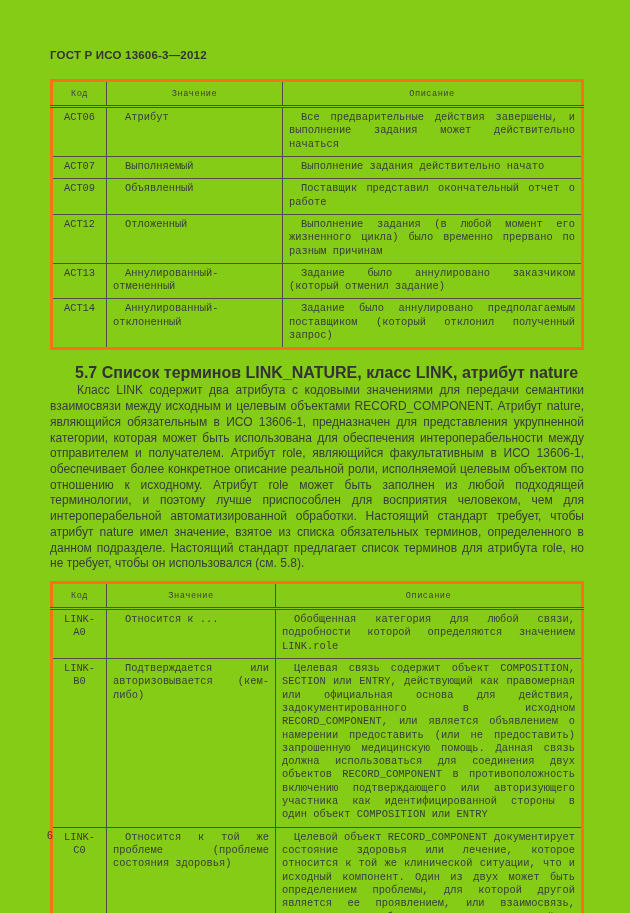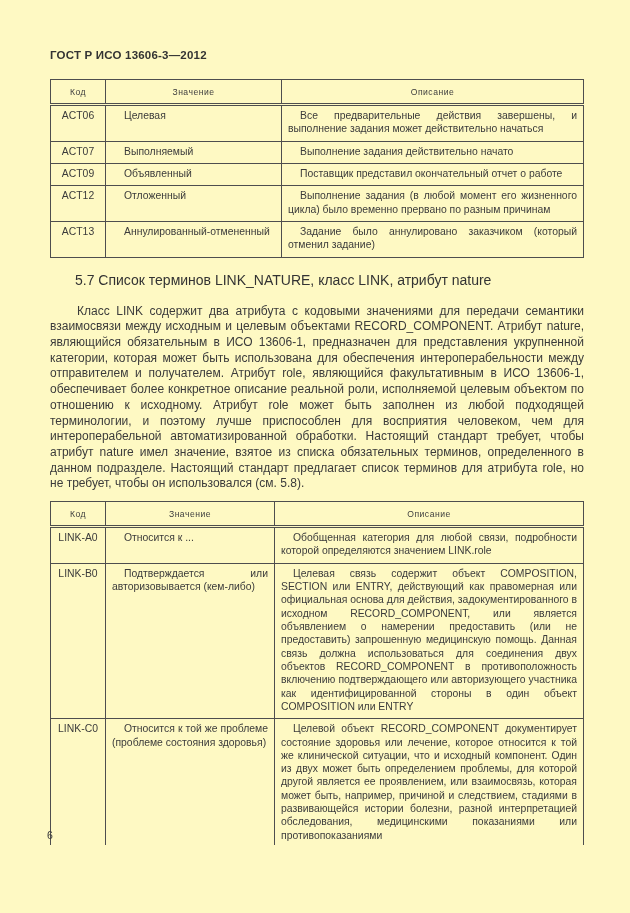--- a/index.html
+++ b/index.html
@@ -1,40 +1,41 @@
 <!DOCTYPE html>
 <html lang="ru"><head>
 <meta charset="utf-8">
 <style>
   html,body{margin:0;padding:0;background:#ffffff;}
   .page{
     position:relative;
     width:630px;height:913px;
-    background:#fef9c3;
+    background:#84cc16;
     overflow:hidden;
     font-family:"Liberation Sans","DejaVu Sans",sans-serif;
     color:#3b3b3b;
     box-sizing:border-box;
   }
   .content{
     position:absolute;left:50px;top:49px;width:534px;
   }
   .doc-header{
     font-weight:bold;
     font-size:11.5px;
     letter-spacing:0.2px;
     color:#333;
     margin:0 0 18px 0;
   }
   table.gost{
     width:100%;
     border-collapse:collapse;
     table-layout:fixed;
-    border:1px solid #f97316;
+    border:3px solid #f97316;
     font-size:10.4px;
+    font-family:Liberation Mono, monospace;
   }
   table.gost th{
     font-weight:normal;
     font-size:8.6px;
     letter-spacing:0.5px;
     color:#3f3f3f;
     text-align:center;
     padding:7px 4px 6px;
     border:1px solid #4e4e4e;
     border-bottom:3px double #4e4e4e;
@@ -49,24 +50,24 @@
   td.value,td.desc{
     text-align:justify;
     text-indent:12px;
     hyphens:auto;-webkit-hyphens:auto;
   }
   .t1 .c-code{width:55px;} .t1 .c-value{width:176px;}
   .t2 .c-code{width:55px;} .t2 .c-value{width:169px;}
   table.open{border-bottom:none;}
   table.open tbody tr:last-child td{border-bottom:none;padding-bottom:3px;}
   .section-heading{
-    font-weight:normal;
-    font-size:14px;
+    font-weight:bold;
+    font-size:16px;
     color:#333;
-    margin:14px 0 16px 0;
+    margin:14px 0 1px 0;
     padding-left:25px;
   }
   .paragraph{
     font-size:12px;
     line-height:1.31;
     text-align:justify;
     text-indent:27px;
     margin:0 0 9px 0;
     hyphens:auto;-webkit-hyphens:auto;
   }
@@ -94,21 +95,21 @@
       <thead>
         <tr>
           <th>Код</th>
           <th>Значение</th>
           <th>Описание</th>
         </tr>
       </thead>
       <tbody>
         <tr>
           <td class="code">ACT06</td>
-          <td class="value">Целевая</td>
+          <td class="value">Атрибут</td>
           <td class="desc">Все предварительные действия завершены, и выполнение задания может действительно начаться</td>
         </tr>
         <tr>
           <td class="code">ACT07</td>
           <td class="value">Выполняемый</td>
           <td class="desc">Выполнение задания действительно начато</td>
         </tr>
         <tr>
           <td class="code">ACT09</td>
           <td class="value">Объявленный</td>
@@ -116,20 +117,25 @@
         </tr>
         <tr>
           <td class="code">ACT12</td>
           <td class="value">Отложенный</td>
           <td class="desc">Выполнение задания (в любой момент его жизненного цикла) было временно прервано по разным причинам</td>
         </tr>
         <tr>
           <td class="code">ACT13</td>
           <td class="value">Аннулированный-отмененный</td>
           <td class="desc">Задание было аннулировано заказчиком (который отменил задание)</td>
+        </tr>
+        <tr>
+          <td class="code">ACT14</td>
+          <td class="value">Аннулированный-отклоненный</td>
+          <td class="desc">Задание было аннулировано предполагаемым поставщиком (который отклонил полученный запрос)</td>
         </tr>
       </tbody>
     </table>
 
     <div class="section-heading">5.7 Список терминов LINK_NATURE, класс LINK, атрибут nature</div>
 
     <p class="paragraph">Класс LINK содержит два атрибута с кодовыми значениями для передачи семантики взаимосвязи между исходным и целевым объектами RECORD_COMPONENT. Атрибут nature, являющийся обязательным в ИСО 13606-1, предназначен для представления укрупненной категории, которая может быть использована для обеспечения интероперабельности между отправителем и получателем. Атрибут role, являющийся факультативным в ИСО 13606-1, обеспечивает более конкретное описание реальной роли, исполняемой целевым объектом по отношению к исходному. Атрибут role может быть заполнен из любой подходящей терминологии, и поэтому лучше приспособлен для восприятия человеком, чем для интероперабельной автоматизированной обработки. Настоящий стандарт требует, чтобы атрибут nature имел значение, взятое из списка обязательных терминов, определенного в данном подразделе. Настоящий стандарт предлагает список терминов для атрибута role, но не требует, чтобы он использовался (см. 5.8).</p>
 
     <table class="gost t2 open">
       <colgroup>

